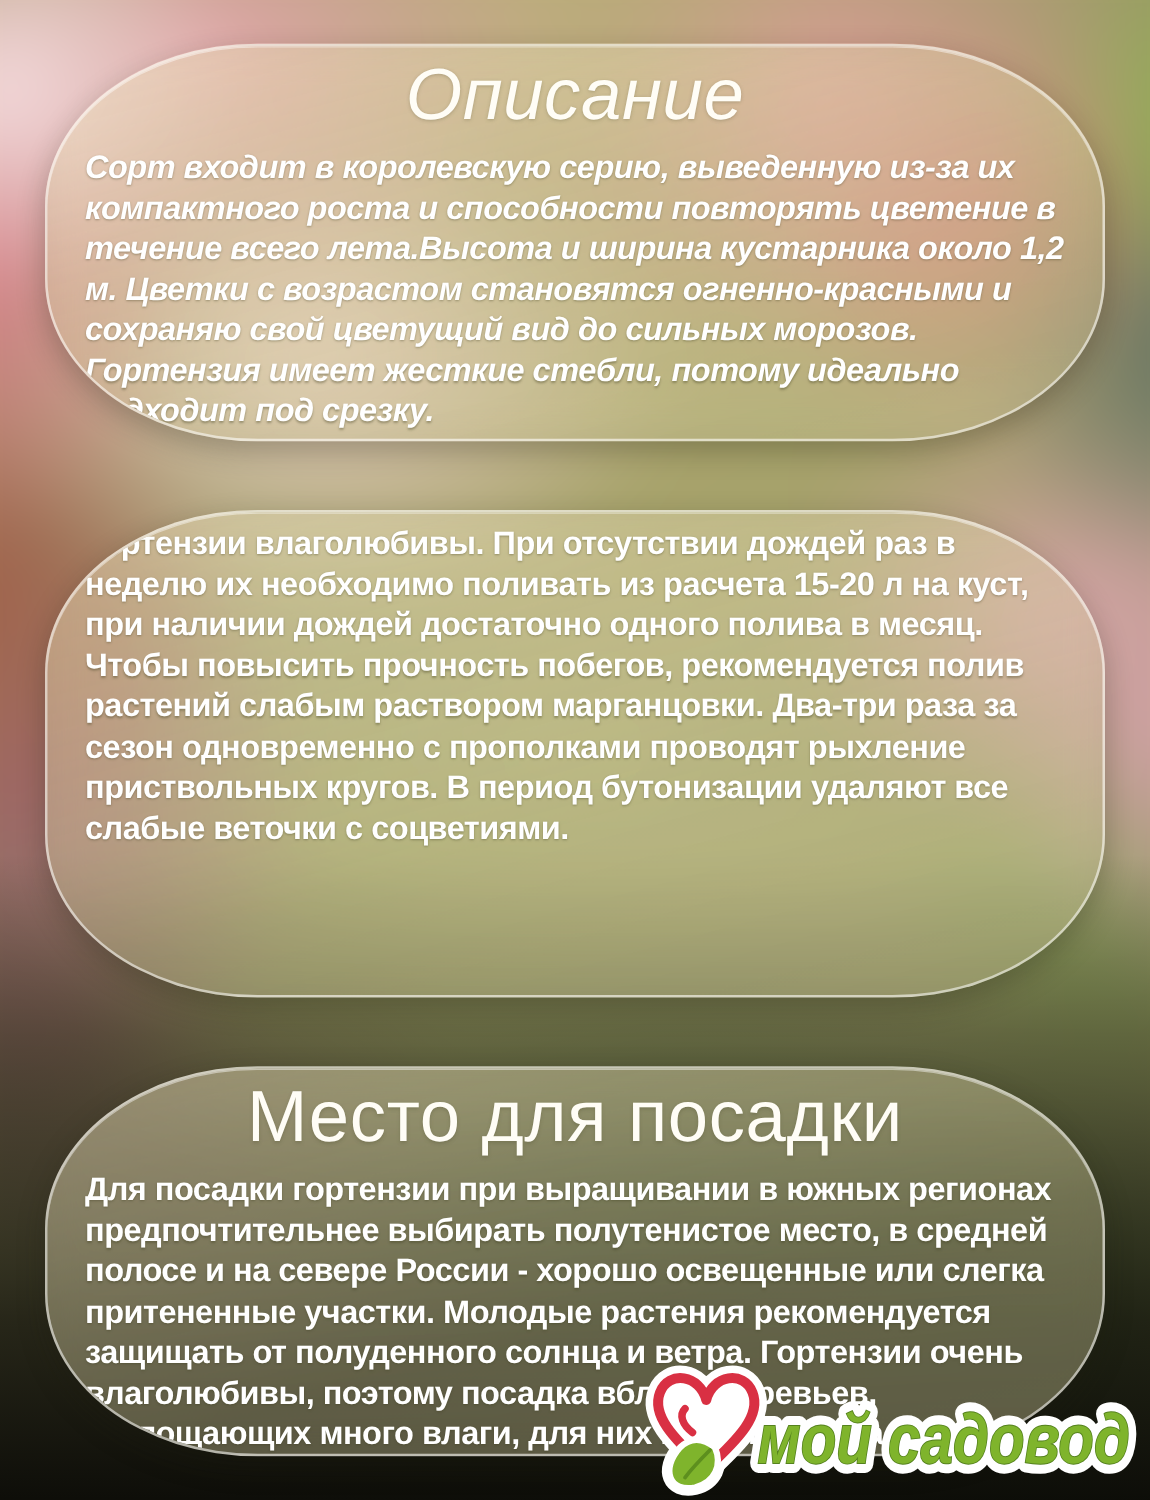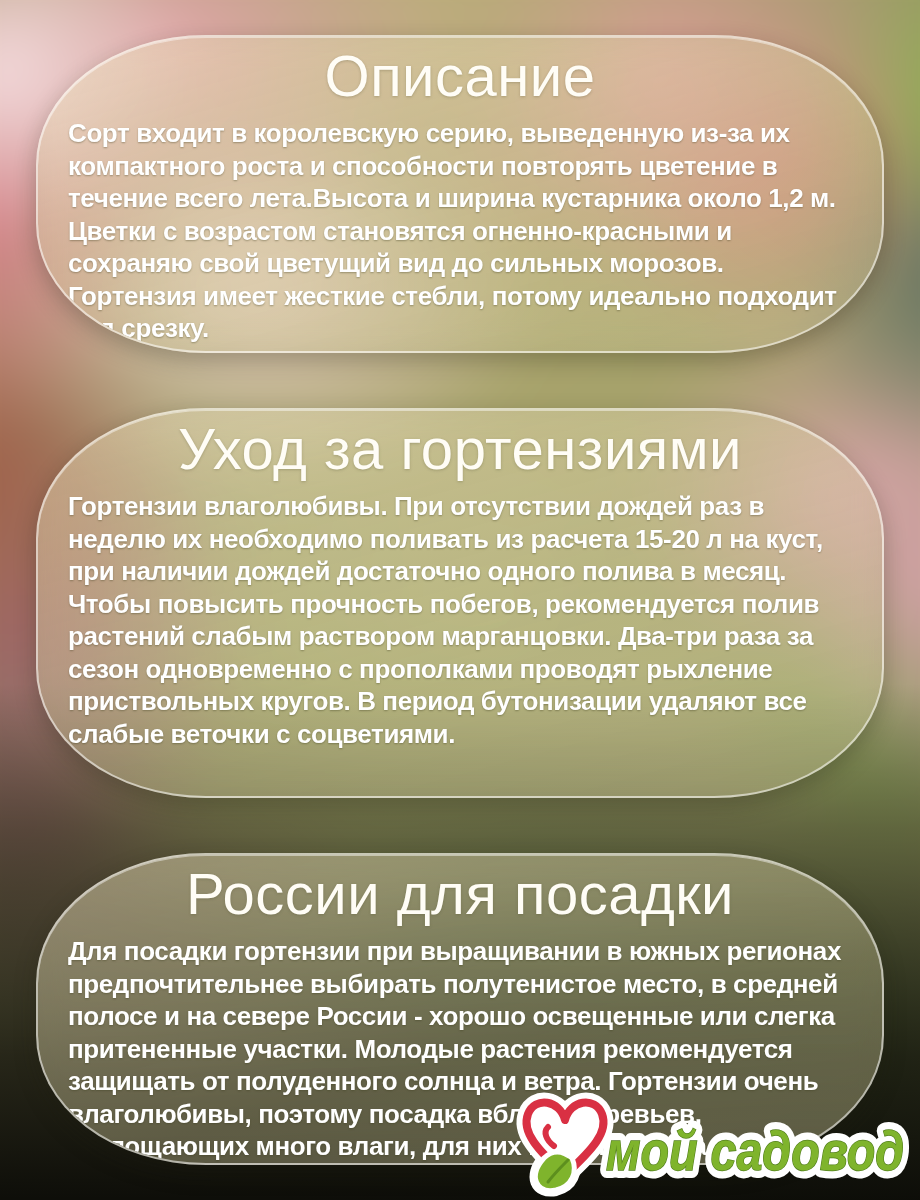--- a/index.html
+++ b/index.html
@@ -52,21 +52,21 @@
     box-sizing:border-box;
     border-radius:170px / 130px;
     background:linear-gradient(165deg, rgba(222,211,176,0.50) 0%, rgba(196,190,146,0.40) 60%, rgba(186,182,138,0.44) 100%);
     -webkit-backdrop-filter:blur(14px) brightness(1.07);
     backdrop-filter:blur(14px) brightness(1.07);
     border:2px solid rgba(255,255,255,0.55);
     box-shadow:0 8px 22px rgba(30,30,15,0.28), inset 0 1px 0 rgba(255,255,255,0.45);
     overflow:hidden;
     display:flex;flex-direction:column;align-items:center;
   }
-  .card-1{top:35px;height:318px;}
+  .card-1{top:35px;height:318px;font-style:italic;}
   .card-2{top:408px;height:390px;}
   .card-3{top:853px;height:312px;}
   .card-title{
     margin:6px 0 0 0;
     font-size:58px;font-weight:400;
     line-height:66px;
     color:#fffdf6;
     letter-spacing:0.5px;
     text-align:center;
     text-shadow:0 1px 3px rgba(80,80,50,0.30);
@@ -92,26 +92,25 @@
 
   <div class="bg"></div>
   <div class="bg-darken"></div>
 
   <section class="card card-1">
     <h2 class="card-title">Описание</h2>
     <p class="card-body">Сорт входит в королевскую серию, выведенную из-за их компактного роста и способности повторять цветение в течение всего лета.Высота и ширина кустарника около 1,2 м. Цветки с возрастом становятся огненно-красными и сохраняю свой цветущий вид до сильных морозов. Гортензия имеет жесткие стебли, потому идеально подходит под срезку.</p>
   </section>
 
   <section class="card card-2">
-    <h2 class="card-title">Уход за гортензиями</h2>
     <p class="card-body">Гортензии влаголюбивы. При отсутствии дождей раз в неделю их необходимо поливать из расчета 15-20 л на куст, при наличии дождей достаточно одного полива в месяц. Чтобы повысить прочность побегов, рекомендуется полив растений слабым раствором марганцовки. Два-три раза за сезон одновременно с прополками проводят рыхление приствольных кругов. В период бутонизации удаляют все слабые веточки с соцветиями.</p>
   </section>
 
   <section class="card card-3">
-    <h2 class="card-title">России для посадки</h2>
+    <h2 class="card-title">Место для посадки</h2>
     <p class="card-body">Для посадки гортензии при выращивании в южных регионах предпочтительнее выбирать полутенистое место, в средней полосе и на севере России - хорошо освещенные или слегка притененные участки. Молодые растения рекомендуется защищать от полуденного солнца и ветра. Гортензии очень влаголюбивы, поэтому посадка вблизи деревьев, поглощающих много влаги, для них нежелательна.</p>
   </section>
 
   <div class="logo">
     <svg viewBox="0 0 404 116" xmlns="http://www.w3.org/2000/svg">
       <g>
 
         <path d="M55 38 C50 18 25 14 18 32 C11 50 28 68 55 93 C82 68 99 50 92 32 C85 14 60 18 55 38 Z" fill="#ffffff" stroke="#ffffff" stroke-width="20" stroke-linejoin="round"></path>
         <path d="M34 76 C18 94 26 112 46 108 C62 104 68 90 62 76 C52 68 42 68 34 76 Z" fill="#ffffff" stroke="#ffffff" stroke-width="12" stroke-linejoin="round"></path>
 

